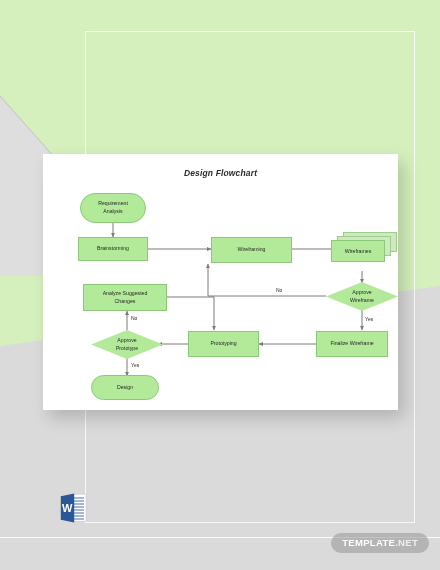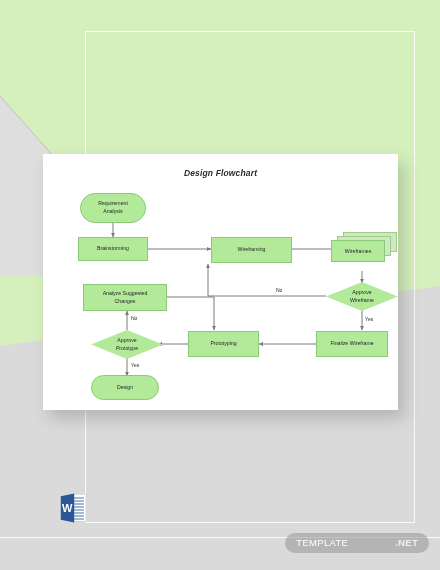--- a/index.html
+++ b/index.html
@@ -109,22 +109,22 @@
   
   .watermark{
     position:absolute;right:11px;top:533px;
     background:rgba(150,150,150,.55);
     border-radius:13px;
     padding:4px 11px 5px 11px;
     font-size:9.5px;letter-spacing:.3px;
     color:#ffffff;
     font-weight:400;
   }
-  .watermark b{font-weight:400;color:#ffffff;}
-  .watermark span.lite{color:#efefef;font-weight:700;margin-left:47px;}
+  .watermark b{font-weight:700;color:#ffffff;}
+  .watermark span.lite{color:#efefef;font-weight:700;}
 </style>
 </head>
 <body>
 
 <div id="stage">
 
   <div class="bg-base"></div>
   <div class="bg-green"></div>
 
   <svg class="bg-gray-wedge-line" width="160" height="180" viewBox="0 0 160 180" style="position:absolute;left:0;top:96px;">

